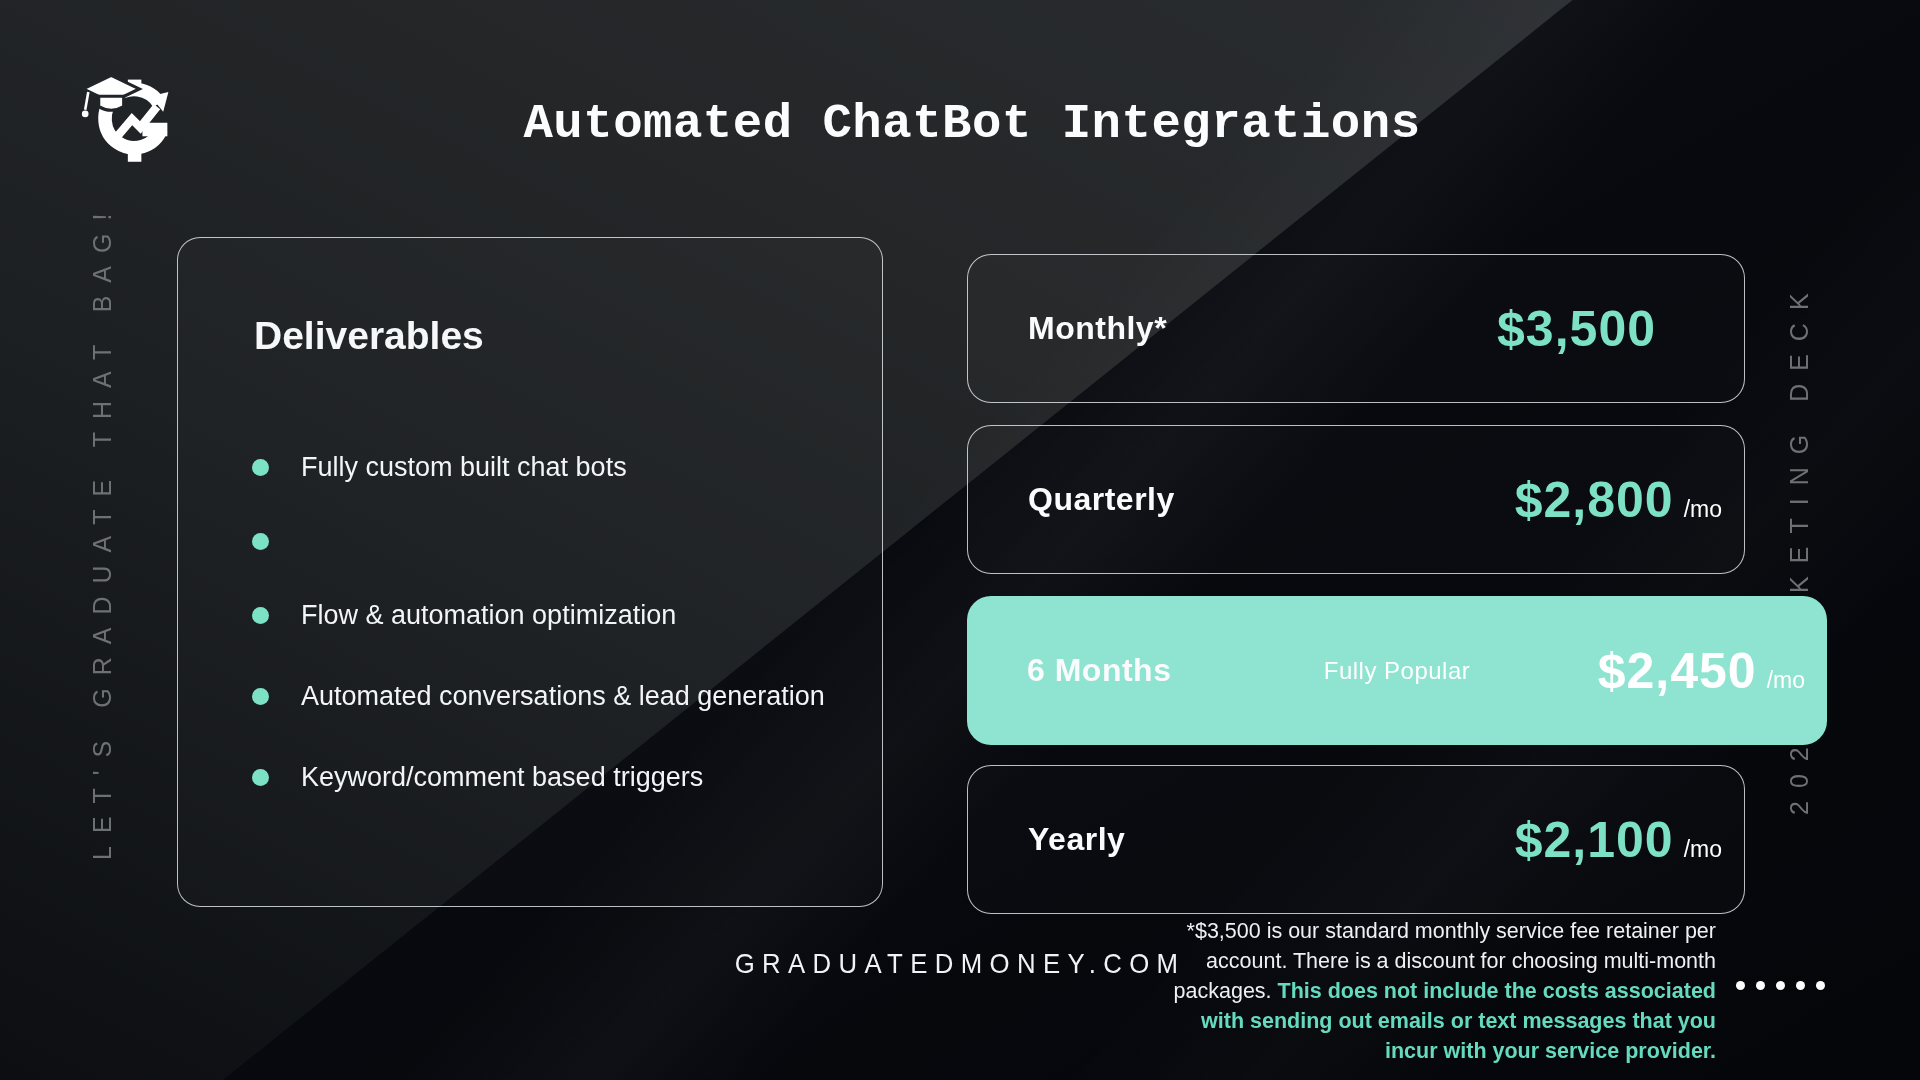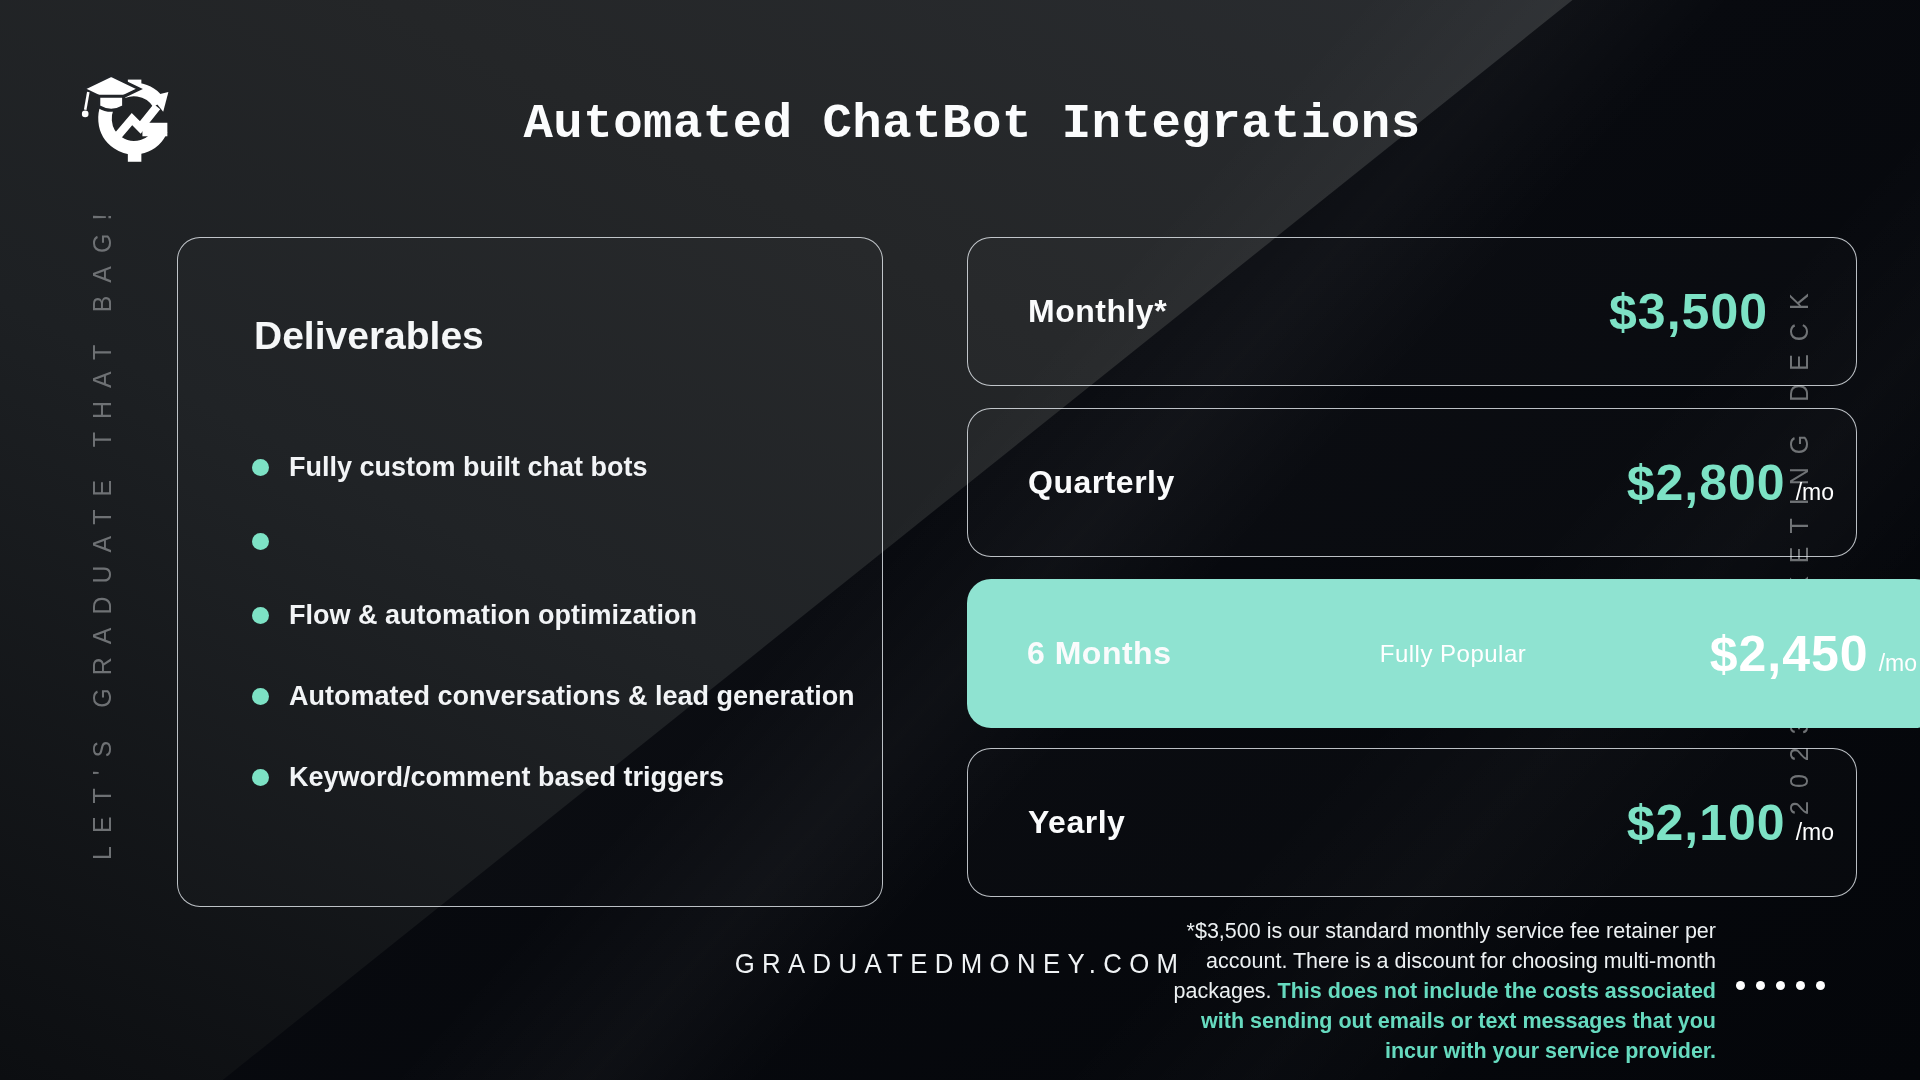--- a/index.html
+++ b/index.html
@@ -38,26 +38,26 @@
   .side-right { left:1785px; top:300px; height:515px; }
 
   .card-frame {
     border:1.5px solid rgba(233,238,242,0.8); border-radius:23px;
     background:rgba(255,255,255,0.015); box-sizing:border-box;
   }
 
   .deliverables { position:absolute; left:177px; top:237px; width:706px; height:670px; }
   .deliverables-title { position:absolute; left:76px; top:76px; font-size:39px; font-weight:bold; }
   .deliverables-list { position:absolute; left:74px; top:214px; display:flex; flex-direction:column; gap:50px; }
-  .bullet-row { display:flex; align-items:center; gap:20px; font-size:27px; color:#F2F4F6;font-weight:bold; }
+  .bullet-row { display:flex; align-items:center; gap:32px; font-size:27px; color:#F2F4F6; }
   .bullet-dot { width:17px; height:17px; border-radius:50%; background:#7DE2C5; flex:none; }
 
   .plan-card {
-    position:absolute; left:967px; width:890px; height:149px; border-radius:24px;
-    display:flex; align-items:center; padding:0 22px 0 60px;
+    position:absolute; left:967px; width:778px; height:149px; border-radius:24px;
+    display:flex; align-items:center; padding:0 22px 0 60px;margin-top:17px;
   }
   .plan-0 { top:237px; } .plan-1 { top:408px; } .plan-2 { top:579px; } .plan-3 { top:748px; }
   .plan-name { font-size:32px; font-weight:bold; letter-spacing:0.5px; color:#FAFBFC; }
   .plan-price-group { margin-left:auto; display:flex; align-items:baseline; gap:10px; }
   .plan-0 .plan-price-group { margin-right:66px; }
   .plan-price { font-size:50px; font-weight:bold; color:#7DE2C5; letter-spacing:1px; }
   .plan-per { font-size:23px; color:#FFFFFF;text-align:right; }
   .plan-card.highlight { background:#8FE3D1; border:none; }
   .plan-card.highlight .plan-price { color:#FFFFFF; }
   .plan-badge {

